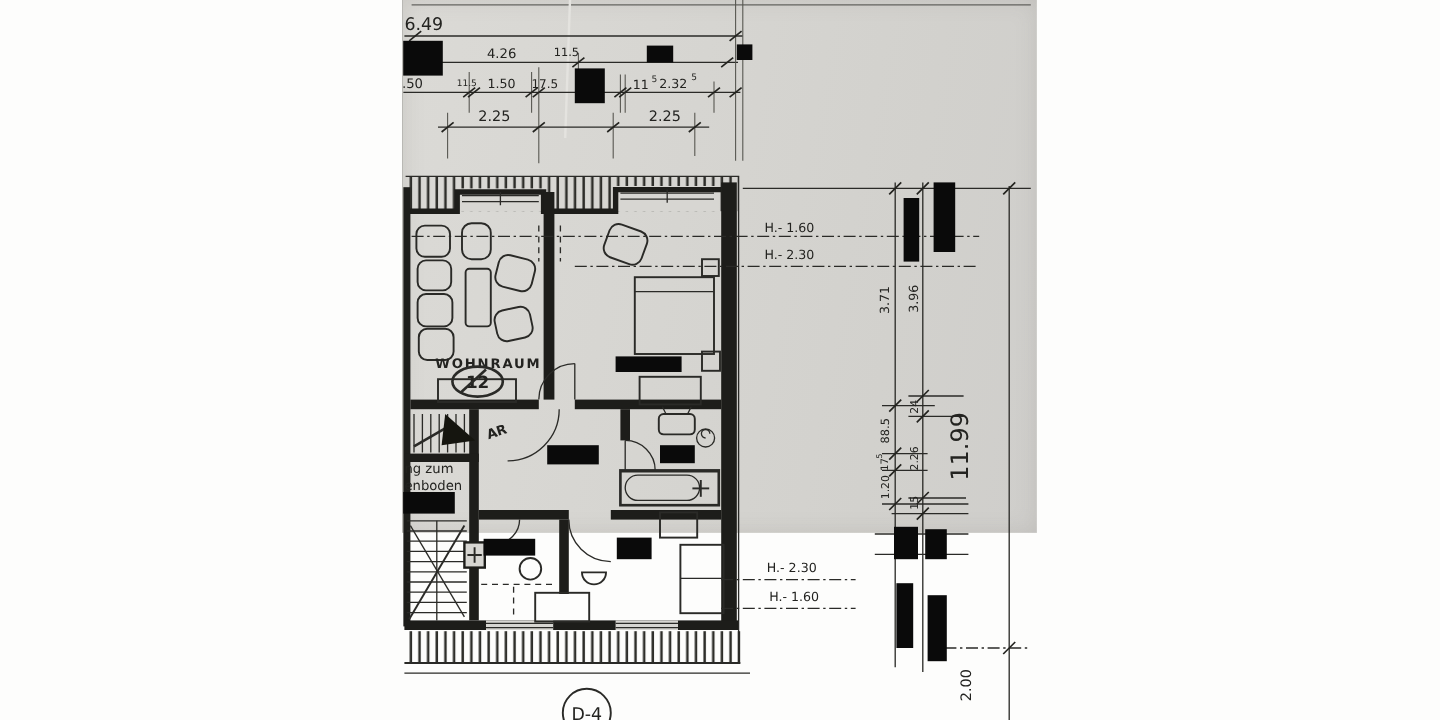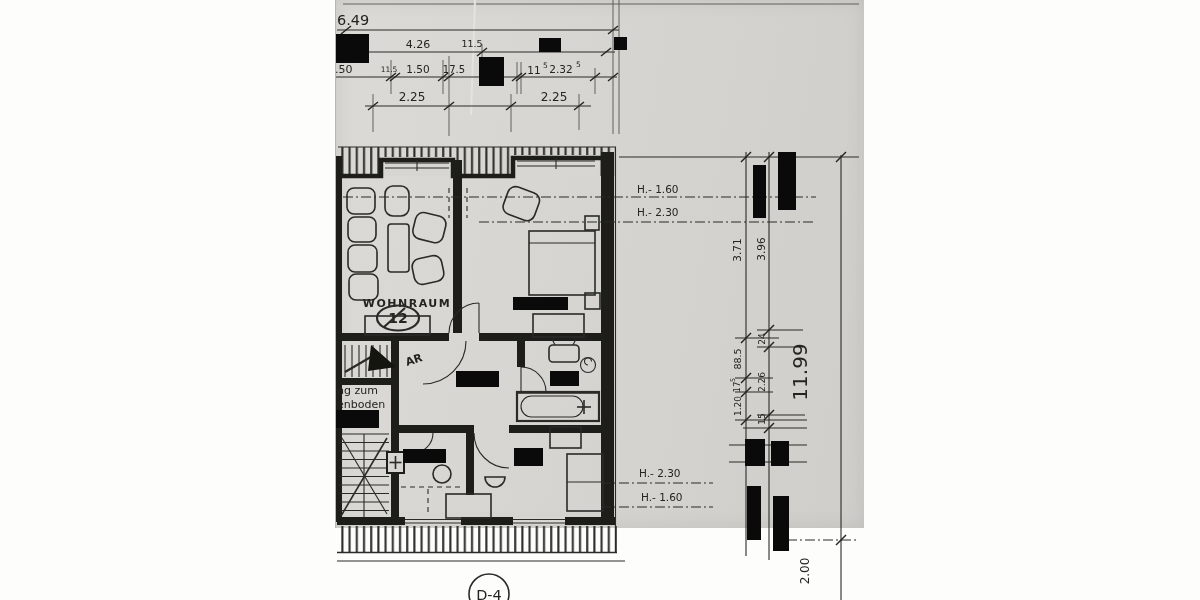--- a/index.html
+++ b/index.html
@@ -1,18 +1,18 @@
 <!DOCTYPE html>
 <html><head>
 <meta charset="utf-8">
 <style>
   html,body{margin:0;padding:0;background:#ffffff;}
   .page{position:relative;width:1200px;height:600px;background:#fdfdfc;overflow:hidden;
         font-family:"DejaVu Sans",sans-serif;}
-  .scan{position:absolute;left:335px;top:0;width:528px;height:528px;
+  .scan{position:absolute;left:335px;top:0;width:528px;height:444px;
         background:linear-gradient(100deg,#dbdad6 0%,#d7d6d2 35%,#d2d1cd 75%,#cfcecb 100%);
         border-left:1px solid #b9b8b4;box-shadow:inset 0 0 18px rgba(120,118,110,.18);}
   svg{display:block;overflow:hidden;}
   svg text{fill:#232320;font-family:"DejaVu Sans",sans-serif;}
   .ink{stroke:#2a2a27;fill:none;}
   .thin{stroke-width:1.1;}
   .med{stroke-width:1.6;}
   .bold{stroke-width:2.2;}
   .wallfill{fill:#1d1d1a;stroke:none;}
   .wline{stroke:#1d1d1a;stroke-width:4.5;fill:none;}

